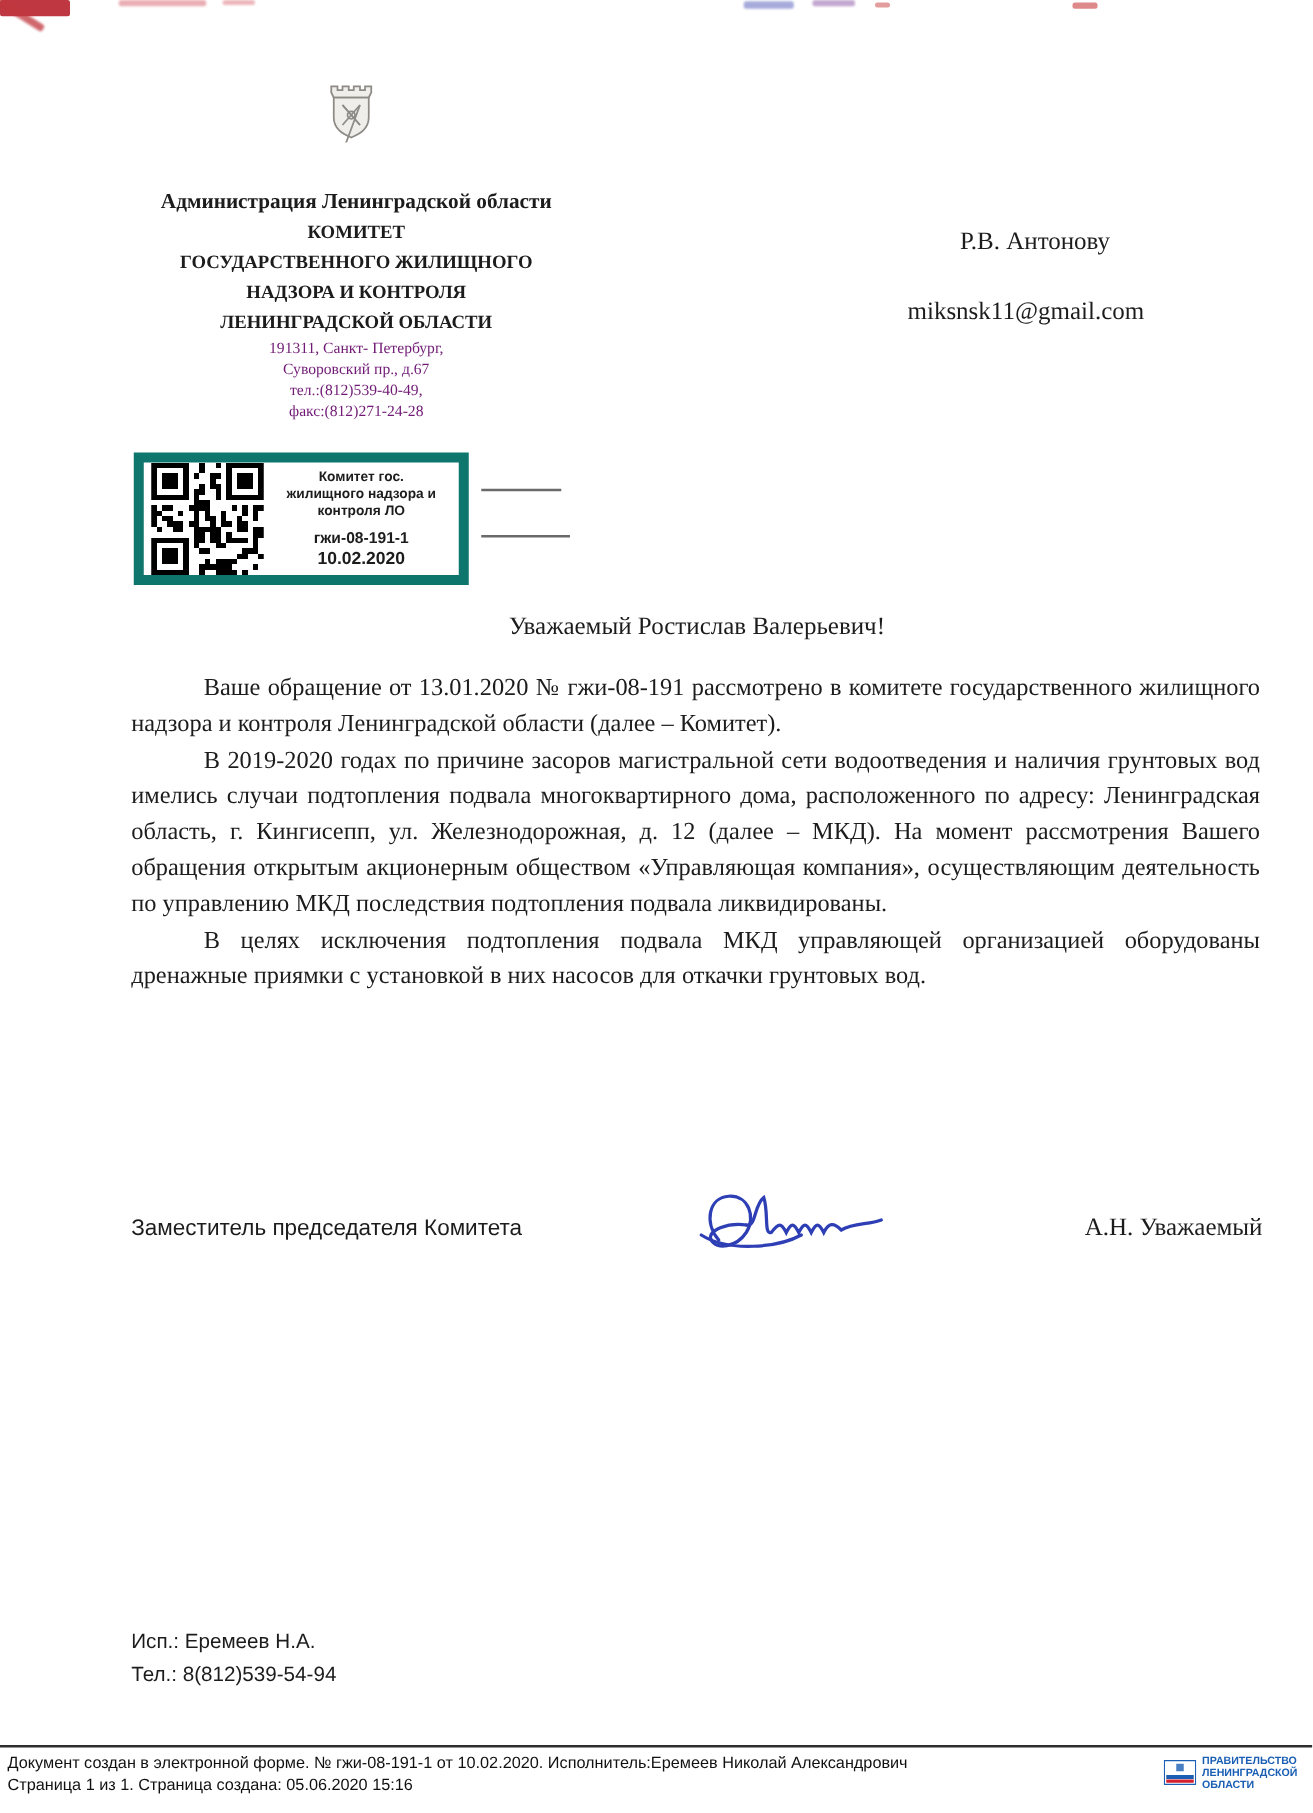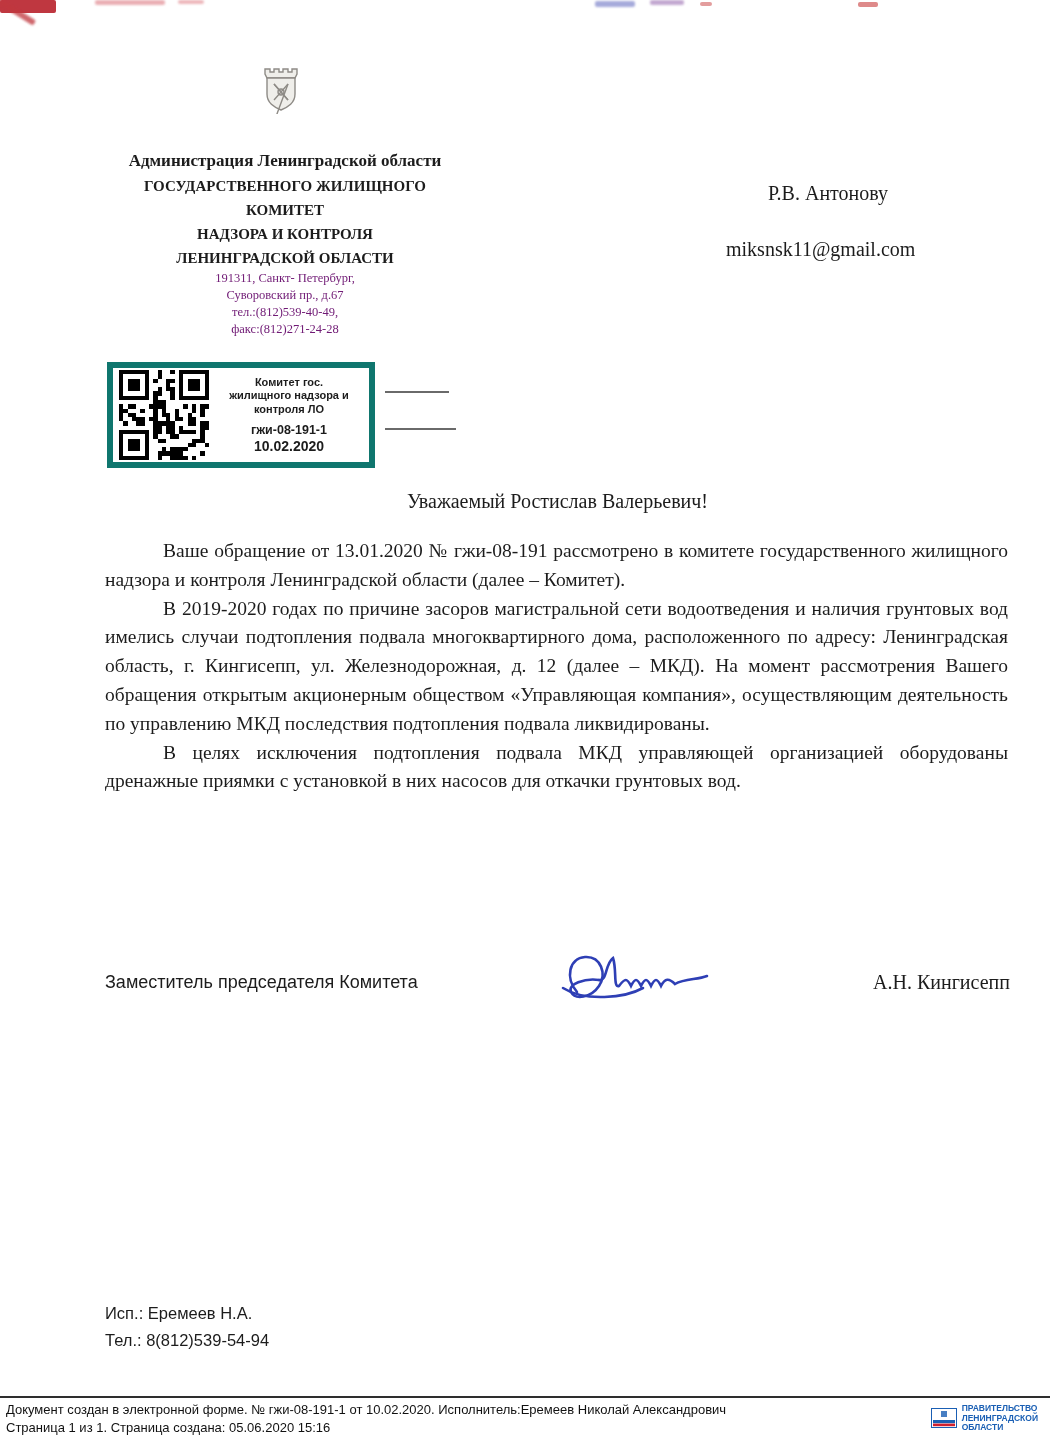--- a/index.html
+++ b/index.html
@@ -34,21 +34,21 @@
   }
   .address{
     position:absolute;left:85px;top:270px;width:400px;
     text-align:center;font-size:12.5px;line-height:17px;color:#701a75;
   }
   .recipient-name{position:absolute;left:768px;top:182px;font-size:20px;}
   .recipient-email{position:absolute;left:726px;top:238px;font-size:20px;}
 
   .stamp-box{
     position:absolute;left:107px;top:362px;width:268px;height:106px;
-    border:6px solid #0f766e;box-sizing:border-box;
+    border:8px solid #0f766e;box-sizing:border-box;
     display:flex;align-items:center;gap:6px;padding:6px;
     background:#fff;
   }
   .stamp-text{
     flex:1;text-align:center;
     font-family:"Liberation Sans", sans-serif;
   }
   .stamp-org{font-size:11px;font-weight:bold;line-height:13.5px;}
   .stamp-number{font-size:12.5px;font-weight:bold;margin-top:7px;}
   .stamp-date{font-size:14px;font-weight:bold;margin-top:1px;}
@@ -116,22 +116,22 @@
         <path d="M16 22 l14 16 M30 22 l-14 38" fill="none"></path>
         <path d="M16 22 l14 16 M30 22 l-14 16" fill="none"></path>
         <circle cx="23" cy="30" r="3" fill="none"></circle>
       </g>
     </svg>
   </div>
 
   <div class="admin-title">Администрация Ленинградской области</div>
 
   <div class="committee">
+    <div>КОМИТЕТ</div>
     <div>ГОСУДАРСТВЕННОГО ЖИЛИЩНОГО</div>
-    <div>КОМИТЕТ</div>
     <div>НАДЗОРА И КОНТРОЛЯ</div>
     <div>ЛЕНИНГРАДСКОЙ ОБЛАСТИ</div>
   </div>
 
   <div class="address">
     <div>191311, Санкт- Петербург,</div>
     <div>Суворовский пр., д.67</div>
     <div>тел.:(812)539-40-49,</div>
     <div>факс:(812)271-24-28</div>
   </div>
@@ -290,21 +290,21 @@
     <div class="sign-position">Заместитель председателя Комитета</div>
     <div>
       <svg viewBox="0 0 180 64" width="180" height="64" aria-hidden="true">
         <g fill="none" stroke="#2e3fb5" stroke-width="2.6" stroke-linecap="round">
           <path d="M22 44 C 10 30, 14 10, 30 9 C 46 8, 52 26, 44 38 C 36 50, 20 52, 16 44 C 12 36, 30 30, 44 32"></path>
           <path d="M44 32 C 52 34, 50 16, 58 10 C 62 22, 58 40, 64 38 C 70 30, 72 30, 76 38 C 80 30, 82 30, 86 38 C 90 30, 92 30, 96 38 C 100 30, 102 30, 106 38 C 110 30, 114 30, 120 36 C 130 30, 142 32, 152 28"></path>
           <path d="M8 40 C 30 54, 70 50, 88 40"></path>
         </g>
       </svg>
     </div>
-    <div class="sign-name">А.Н. Кингисепп</div>
+    <div class="sign-name">А.Н. Уважаемый</div>
   </div>
 
   <div class="executor">
     <div>Исп.: Еремеев Н.А.</div>
     <div>Тел.: 8(812)539-54-94</div>
   </div>
 
   <div class="footer-bar">
     <div>Документ создан в электронной форме. № гжи-08-191-1 от 10.02.2020. Исполнитель:Еремеев Николай Александрович</div>
     <div>Страница 1 из 1. Страница создана: 05.06.2020 15:16</div>

